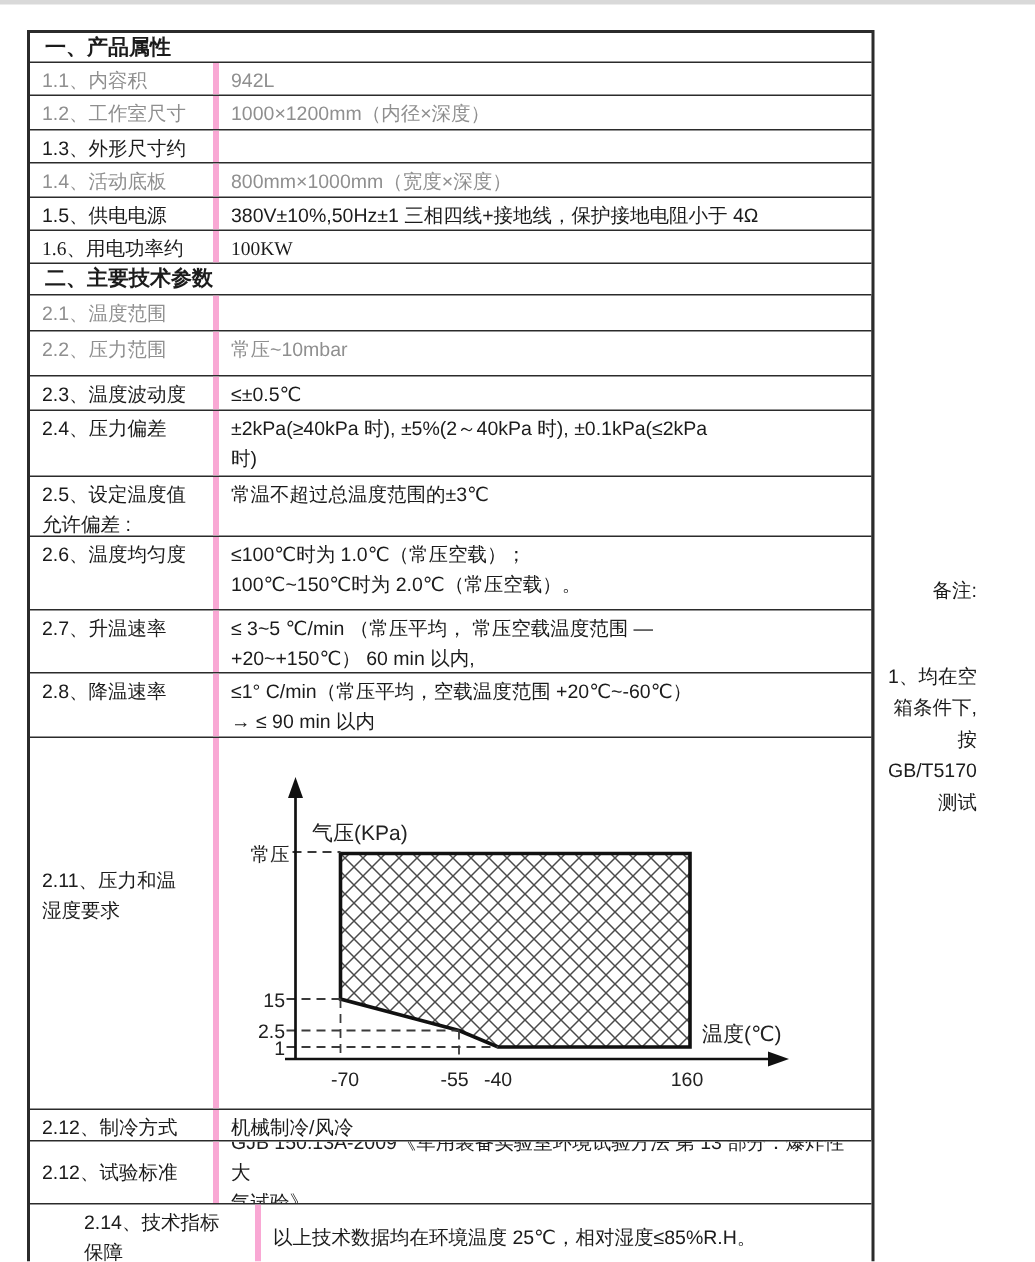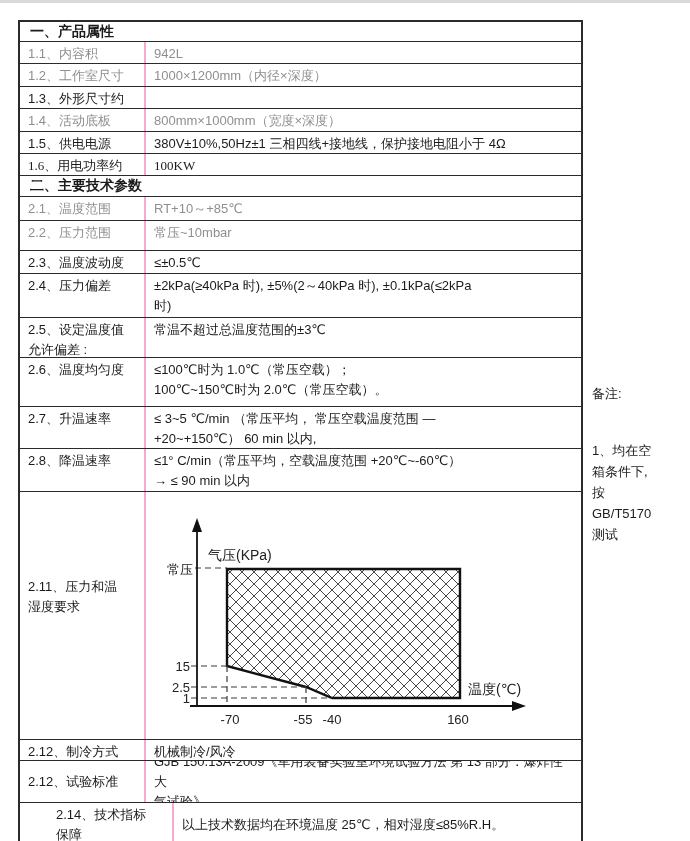--- a/index.html
+++ b/index.html
@@ -5,27 +5,27 @@
   html,body{margin:0;padding:0;background:#fff;}
   .page{position:relative;width:690px;height:841px;background:#ffffff;
         font-family:"Liberation Sans","DejaVu Sans",sans-serif;color:#1b1b1b;overflow:hidden;}
   .top-strip{position:absolute;top:0;left:0;width:690px;height:3px;background:#d9d9d9;}
   .doc-table{position:absolute;left:18px;top:20px;width:565px;box-sizing:border-box;
              border:2px solid #2b2b2b;background:#fff;}
   .row{display:flex;border-bottom:1px solid #2b2b2b;box-sizing:border-box;overflow:hidden;}
   .row.header{font-weight:700;font-size:14px;align-items:center;padding-left:10px;}
   .cell{box-sizing:border-box;padding:2px 6px 0 8px;font-size:13px;line-height:20px;
         white-space:pre-line;overflow:hidden;}
-  .cell.label{width:126px;flex:none;border-right:2px solid #f9a8d4;}
+  .cell.label{width:126px;flex:none;border-right:4px solid #f9a8d4;}
   .cell.value{flex:1;}
   .row.muted{color:#8f8f8f;}
   .s2-wrap{display:flex;border-bottom:1px solid #2b2b2b;}
   .s2-left{width:562px;flex:none;border-right:1px solid #2b2b2b;box-sizing:border-box;}
   .s2-left .row:last-child{border-bottom:none;}
-  .notes-cell{flex:1;box-sizing:border-box;padding:186px 4px 0 10px;font-size:13px;line-height:21px;}
+  .notes-cell{flex:1;box-sizing:border-box;padding:186px 4px 0 10px;font-size:13px;line-height:21px;text-align:right;}
   .notes-title{margin-bottom:36px;}
   .notes-body{white-space:pre-line;}
   .label-mid{padding-top:85px;}
   .vcenter{display:flex;flex-direction:column;justify-content:center;padding-top:0;}
   .chart-cell{padding:0;position:relative;text-align:center;}
   .chart-cell svg{display:block;}
   svg text{font-size:14px;fill:#222;font-family:"Liberation Sans","DejaVu Sans",sans-serif;}
   svg text.tick{font-size:13px;}
   .dash{stroke:#3a3a3a;stroke-width:1.2;stroke-dasharray:6 4;fill:none;}
   .axis{stroke:#111;stroke-width:1.8;}
@@ -69,21 +69,20 @@
       </div>
 
     <div class="row header" style="height:21px">
       <span>二、主要技术参数</span>
     </div>
 
     <div class="s2-wrap">
       <div id="s2-body" class="s2-left">
           <div class="row muted" style="height: 24px;">
             <div class="cell label">2.1、温度范围</div>
-            <div class="cell value">RT+10～+85℃</div>
           </div>
           <div class="row muted" style="height: 30px;">
             <div class="cell label">2.2、压力范围</div>
             <div class="cell value">常压~10mbar</div>
           </div>
           <div class="row" style="height: 23px;">
             <div class="cell label">2.3、温度波动度</div>
             <div class="cell value">≤±0.5℃</div>
           </div>
           <div class="row" style="height: 44px;">

